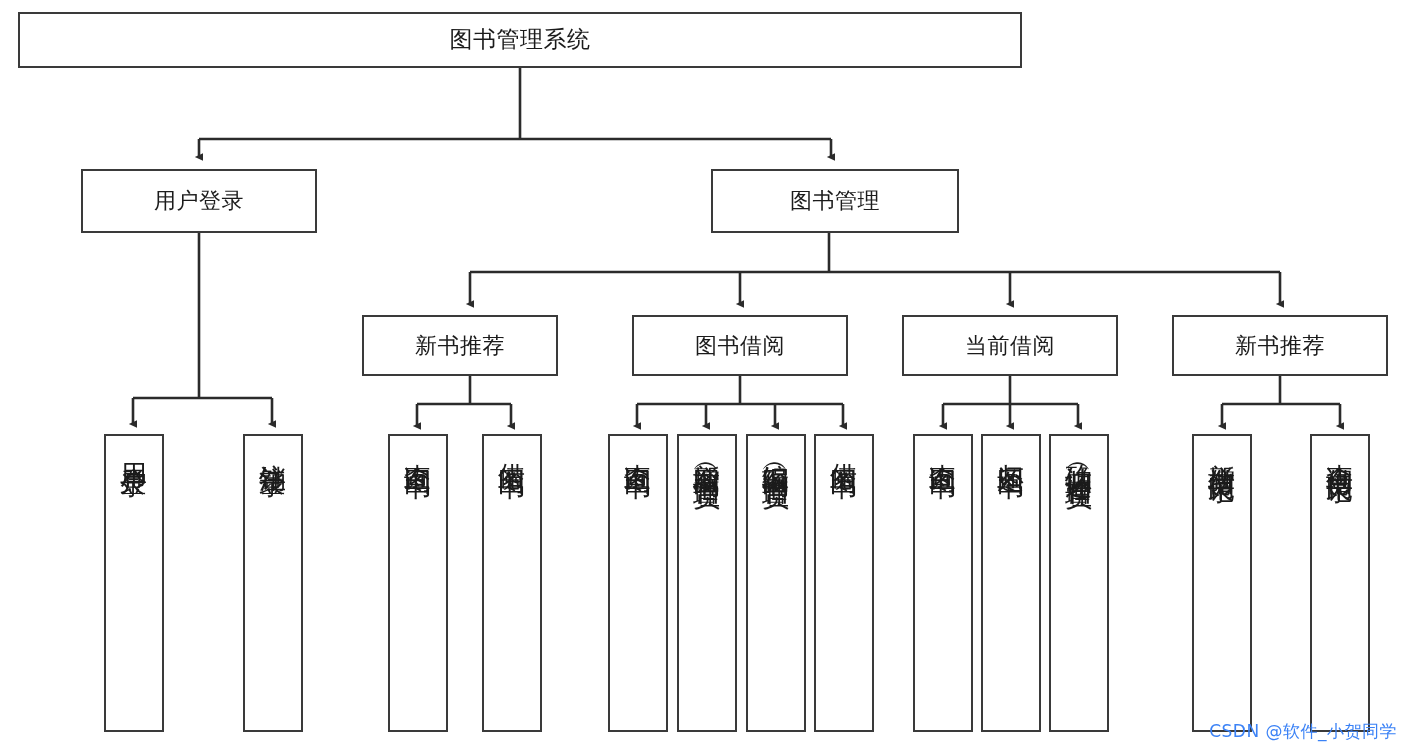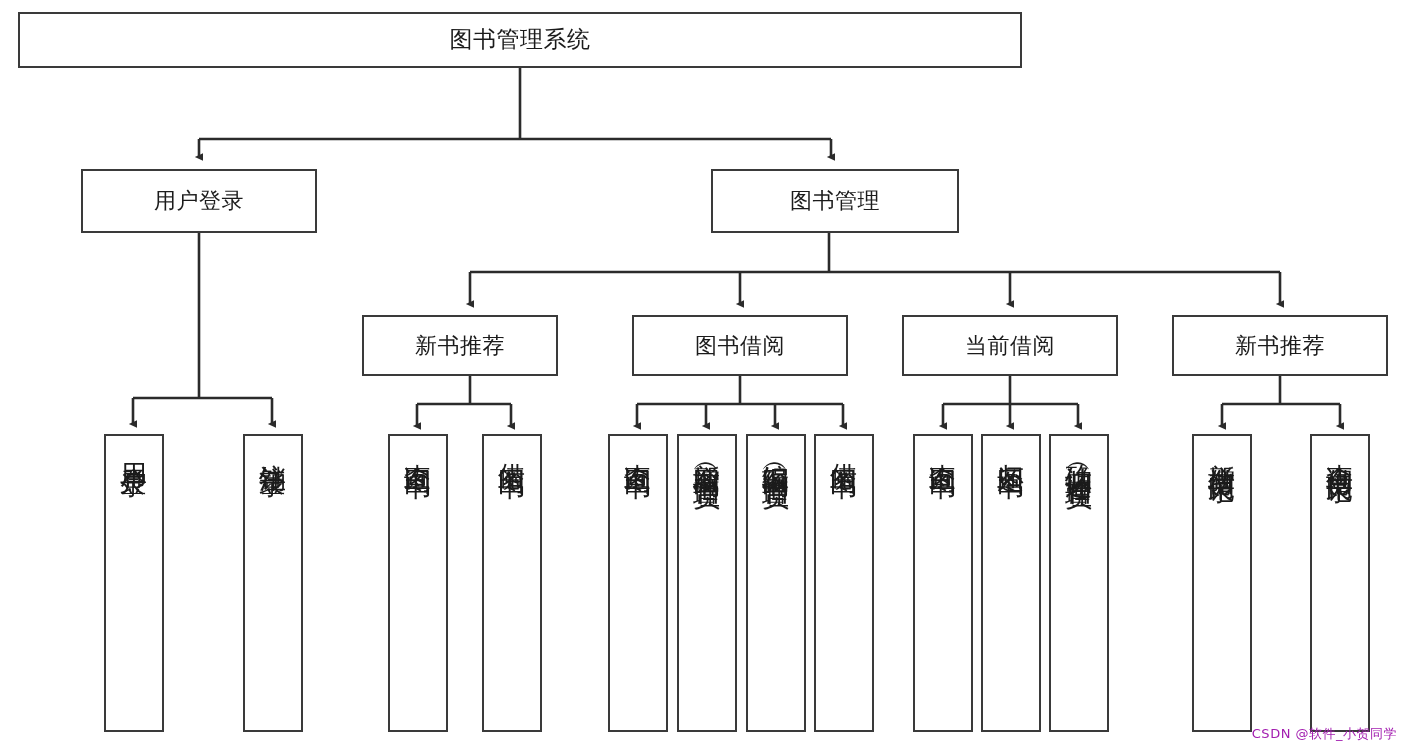--- a/index.html
+++ b/index.html
@@ -44,22 +44,22 @@
     text-orientation:upright;
     font-size:27px;
     line-height:1.0;
     letter-spacing:3px;
     white-space:nowrap;
   }
   #watermark{
     position:absolute;
     right:8px;
     bottom:4px;
-    font-size:13px;
-    color:#a21caf;
+    font-size:17px;
+    color:#3b82f6;
     letter-spacing:0.5px;
     z-index:5;
     white-space:nowrap;
     user-select:none;
   }
 </style>
 </head>
 <body>
 
 <div id="diagram">

